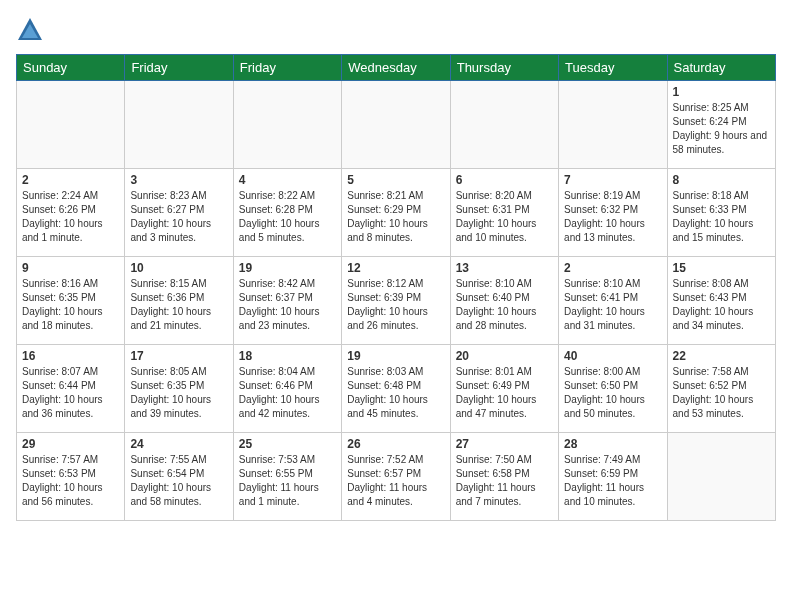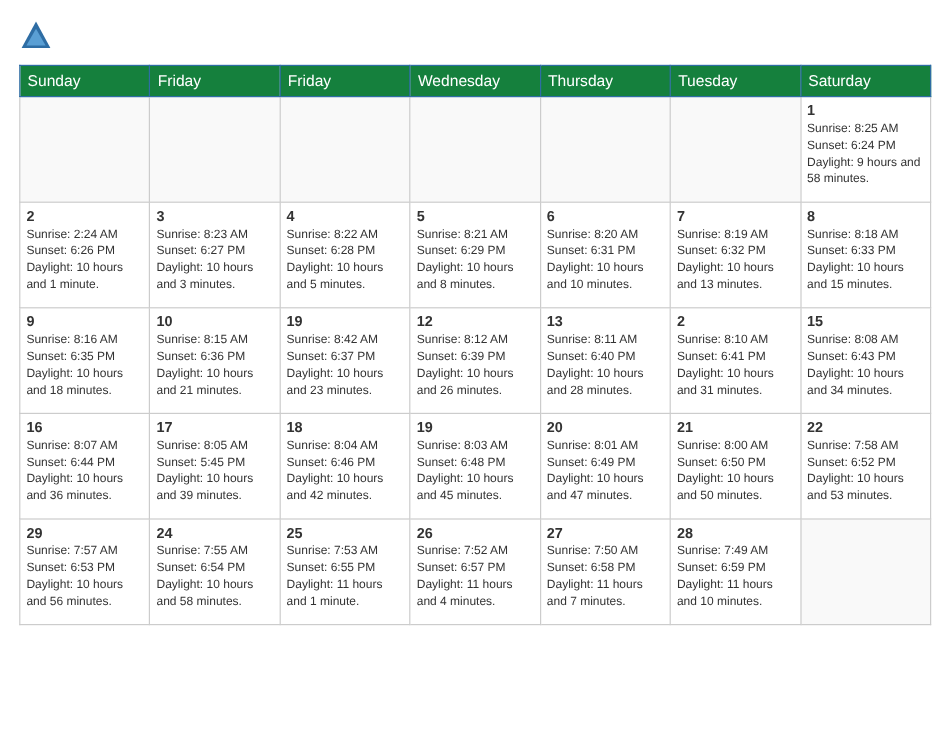--- a/index.html
+++ b/index.html
@@ -199,21 +199,21 @@
 Daylight: 10 hours and 23 minutes.</div>
           </td>
           <td>
             <span class="day-num">12</span>
             <div class="day-info">Sunrise: 8:12 AM
 Sunset: 6:39 PM
 Daylight: 10 hours and 26 minutes.</div>
           </td>
           <td>
             <span class="day-num">13</span>
-            <div class="day-info">Sunrise: 8:11 AM
+            <div class="day-info">Sunrise: 8:10 AM
 Sunset: 6:40 PM
 Daylight: 10 hours and 28 minutes.</div>
           </td>
           <td>
             <span class="day-num">2</span>
             <div class="day-info">Sunrise: 8:10 AM
 Sunset: 6:41 PM
 Daylight: 10 hours and 31 minutes.</div>
           </td>
           <td>
@@ -226,21 +226,21 @@
         <tr>
           <td>
             <span class="day-num">16</span>
             <div class="day-info">Sunrise: 8:07 AM
 Sunset: 6:44 PM
 Daylight: 10 hours and 36 minutes.</div>
           </td>
           <td>
             <span class="day-num">17</span>
             <div class="day-info">Sunrise: 8:05 AM
-Sunset: 5:45 PM
+Sunset: 6:35 PM
 Daylight: 10 hours and 39 minutes.</div>
           </td>
           <td>
             <span class="day-num">18</span>
             <div class="day-info">Sunrise: 8:04 AM
 Sunset: 6:46 PM
 Daylight: 10 hours and 42 minutes.</div>
           </td>
           <td>
             <span class="day-num">19</span>
@@ -248,21 +248,21 @@
 Sunset: 6:48 PM
 Daylight: 10 hours and 45 minutes.</div>
           </td>
           <td>
             <span class="day-num">20</span>
             <div class="day-info">Sunrise: 8:01 AM
 Sunset: 6:49 PM
 Daylight: 10 hours and 47 minutes.</div>
           </td>
           <td>
-            <span class="day-num">21</span>
+            <span class="day-num">40</span>
             <div class="day-info">Sunrise: 8:00 AM
 Sunset: 6:50 PM
 Daylight: 10 hours and 50 minutes.</div>
           </td>
           <td>
             <span class="day-num">22</span>
             <div class="day-info">Sunrise: 7:58 AM
 Sunset: 6:52 PM
 Daylight: 10 hours and 53 minutes.</div>
           </td>

